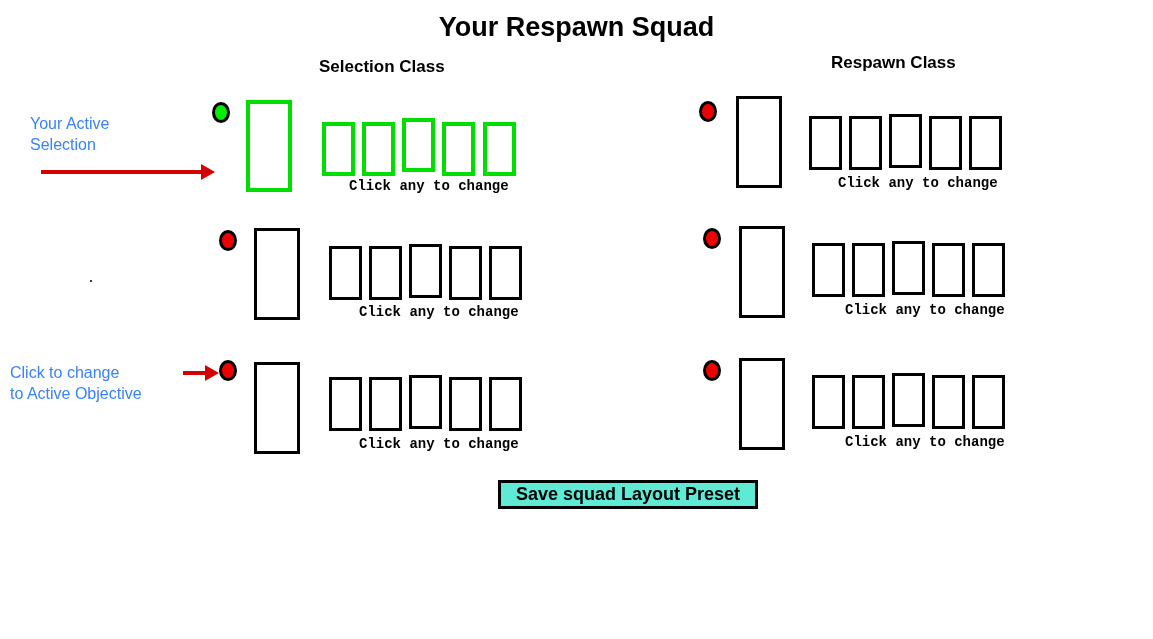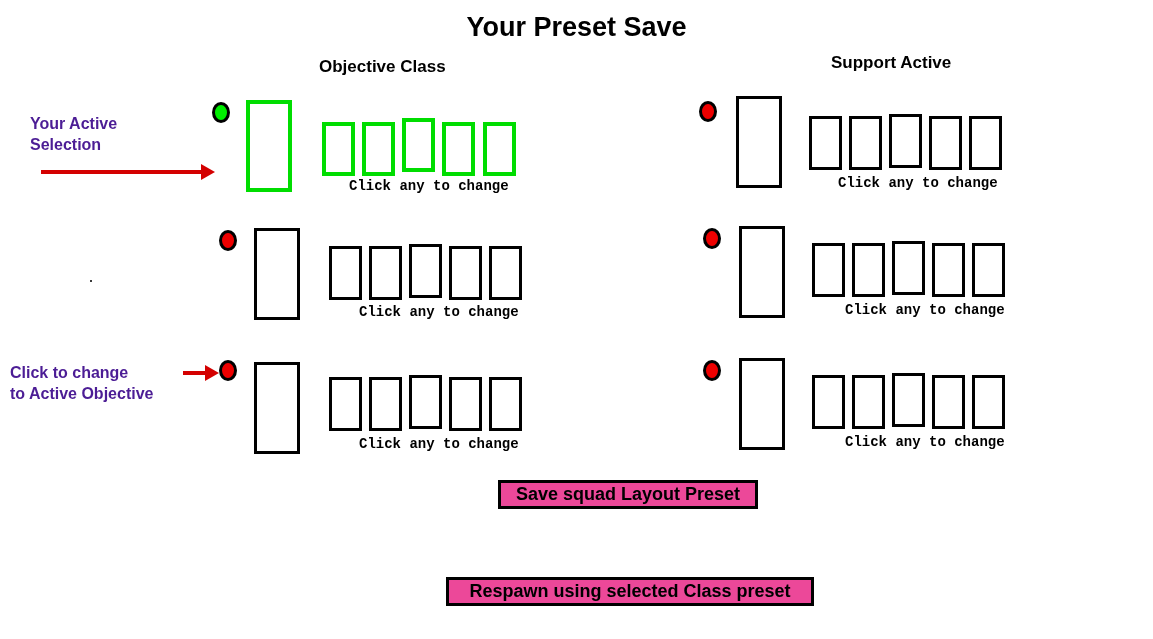--- a/index.html
+++ b/index.html
@@ -37,22 +37,22 @@
     color: #000000;
     white-space: nowrap;
   }
   .col-heading.objective { left: 319px; top: 57px; }
   .col-heading.support   { left: 831px; top: 53px; }
 
   
   .annotation {
     position: absolute;
     font-size: 16px;
-    font-weight: bold;
-    color: #4c1d95;
+    font-weight: normal;
+    color: #3b82f6;
     line-height: 21px;
     white-space: pre-line;
   }
   .annotation.active-sel { left: 30px; top: 113px; }
   .annotation.click-change { left: 10px; top: 362px; }
 
   
   .arrow {
     position: absolute;
     height: 0;
@@ -117,21 +117,21 @@
     font-weight: bold;
     color: #000000;
     white-space: nowrap;
   }
 
   
   .action-button {
     position: absolute;
     box-sizing: border-box;
     border: 3px solid #000000;
-    background: #ec4899;
+    background: #5eead4;
     font-family: "Liberation Sans", sans-serif;
     font-size: 18px;
     font-weight: bold;
     color: #000000;
     text-align: center;
     white-space: nowrap;
     display: flex;
     align-items: center;
     justify-content: center;
     cursor: pointer;
@@ -147,24 +147,24 @@
     width: 2px;
     height: 2px;
     background: #3a3a3a;
   }
 </style>
 </head>
 <body>
 
 <div id="root">
 
-  <div class="page-title">Your Preset Save</div>
-
-  <div class="col-heading objective">Objective Class</div>
-  <div class="col-heading support">Support Active</div>
+  <div class="page-title">Your Respawn Squad</div>
+
+  <div class="col-heading objective">Selection Class</div>
+  <div class="col-heading support">Respawn Class</div>
 
   <div class="annotation active-sel">Your Active
 Selection</div>
   <div class="arrow long">
     <span class="shaft"></span>
     <span class="head"></span>
   </div>
 
   <div class="annotation click-change">Click to change
 to Active Objective</div>
@@ -223,15 +223,14 @@
   <div class="status-dot red" style="left:703px; top:360px;"></div>
   <div class="slot primary black" style="left:739px; top:358px;"></div>
   <div class="slot small black" style="left:812px; top:375px;"></div>
   <div class="slot small black" style="left:852px; top:375px;"></div>
   <div class="slot small black" style="left:892px; top:373px;"></div>
   <div class="slot small black" style="left:932px; top:375px;"></div>
   <div class="slot small black" style="left:972px; top:375px;"></div>
   <div class="caption" style="left:845px; top:434px;">Click any to change</div>
 
   <div class="action-button save">Save squad Layout Preset</div>
-  <div class="action-button respawn">Respawn using selected Class preset</div>
 
 </div>
 
 </body></html>

